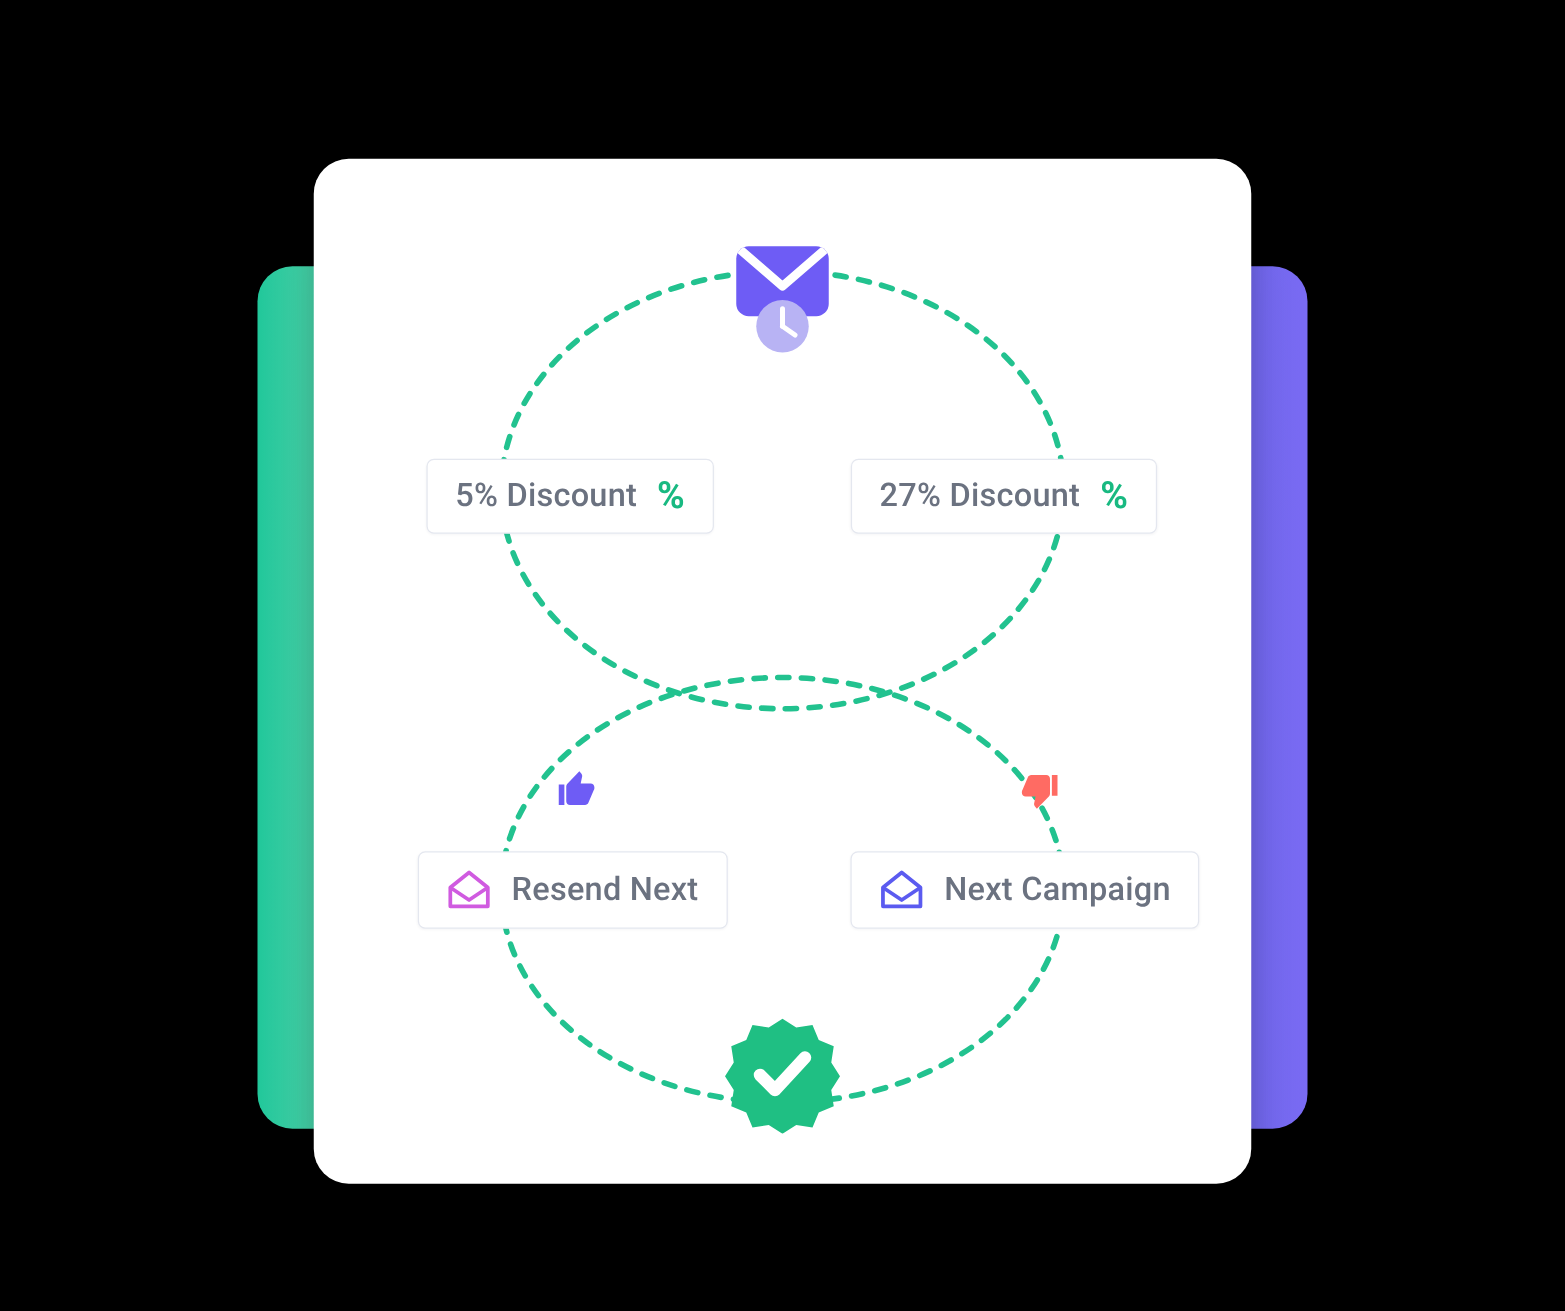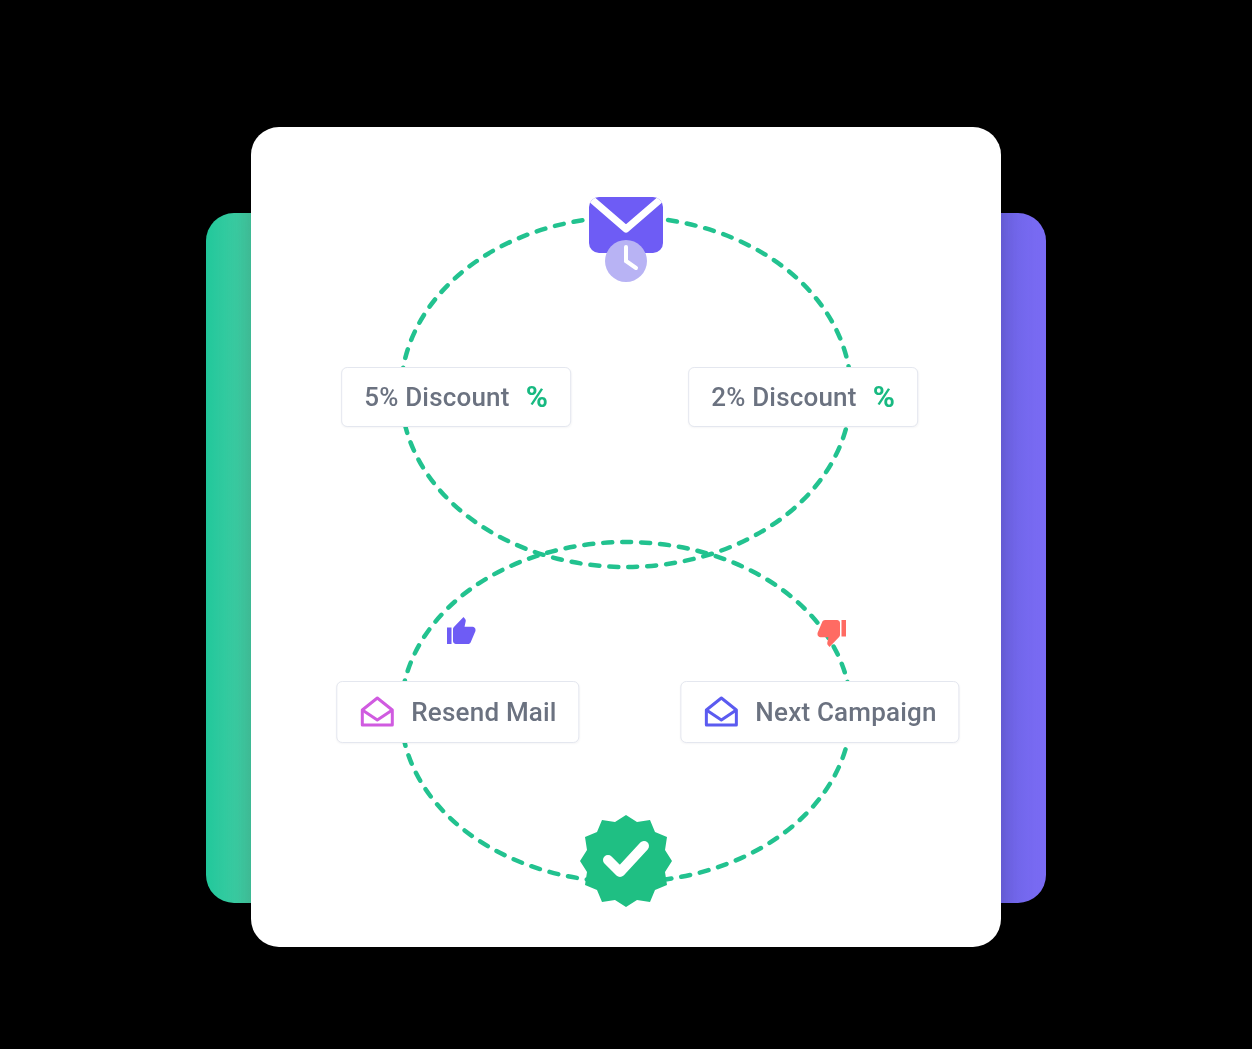--- a/index.html
+++ b/index.html
@@ -132,21 +132,21 @@
         </g>
       </svg>
     </div>
 
     <div class="node" style="left:205px; top:270px;">
       <span class="lbl">5% Discount</span>
       <span class="pct-icon">%</span>
     </div>
 
     <div class="node" style="left:552px; top:270px;">
-      <span class="lbl">2% Discount</span>
+      <span class="lbl">27% Discount</span>
       <span class="pct-icon">%</span>
     </div>
 
 
     <div class="thumb" style="left:211px; top:505px;">
       <svg width="36" height="36" viewBox="0 0 24 24">
           <path fill="#6e5cf5" d="M2 20h3V9H2v11zm19-9.5c0-1.1-.9-2-2-2h-5.3l.8-3.8v-.3c0-.4-.2-.8-.4-1.1L13 2 6.6 8.6C6.2 9 6 9.5 6 10v8c0 1.1.9 2 2 2h8c.8 0 1.5-.5 1.8-1.2l2.9-6.8c.2-.3.3-.6.3-1v-.5z"></path>
         </svg>
     </div>
 
@@ -156,21 +156,21 @@
         </svg>
     </div>
 
     <div class="node" style="left:207px; top:585px;">
       <span class="mail-icon-sm">
         <svg width="36" height="32" viewBox="0 0 36 32">
           <path d="M18 2 L33 14 V29 H3 V14 Z" fill="none" stroke="#d05be0" stroke-width="3" stroke-linejoin="round"></path>
           <path d="M3 14 L18 24 L33 14" fill="none" stroke="#d05be0" stroke-width="3" stroke-linejoin="round"></path>
         </svg>
       </span>
-      <span class="lbl">Resend Mail</span>
+      <span class="lbl">Resend Next</span>
     </div>
 
     <div class="node" style="left:569px; top:585px;">
       <span class="mail-icon-sm">
         <svg width="36" height="32" viewBox="0 0 36 32">
           <path d="M18 2 L33 14 V29 H3 V14 Z" fill="none" stroke="#5b5bf0" stroke-width="3" stroke-linejoin="round"></path>
           <path d="M3 14 L18 24 L33 14" fill="none" stroke="#5b5bf0" stroke-width="3" stroke-linejoin="round"></path>
         </svg>
       </span>
       <span class="lbl">Next Campaign</span>

